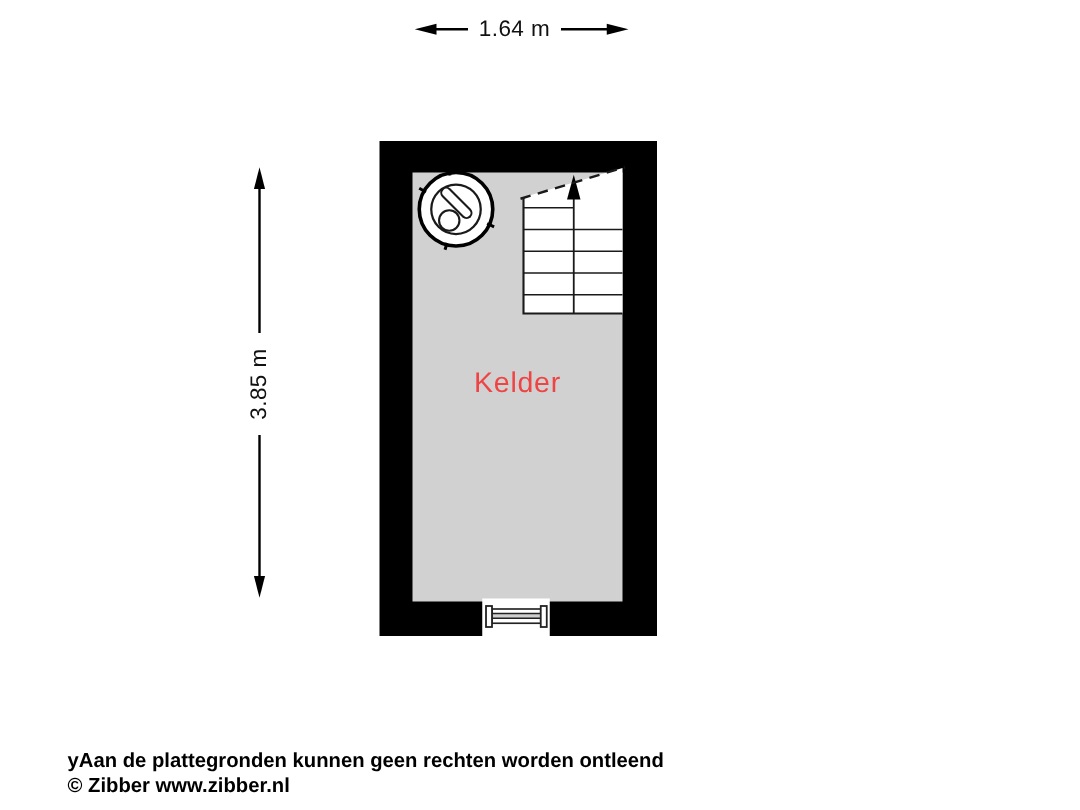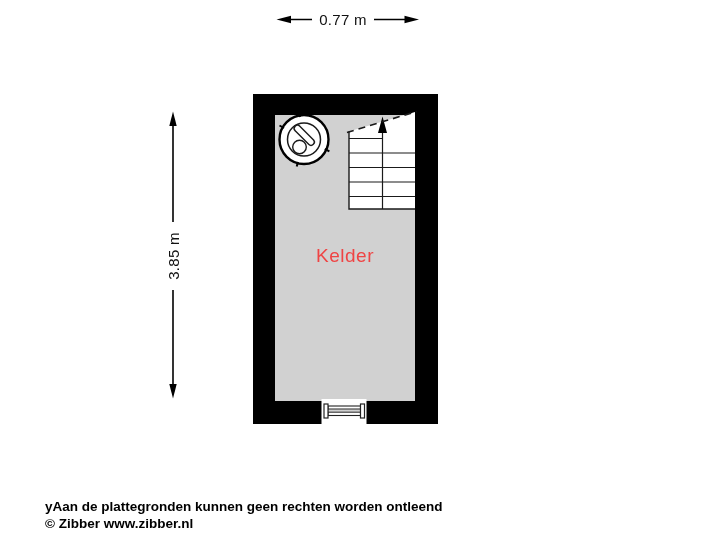--- a/index.html
+++ b/index.html
@@ -106,21 +106,21 @@
       <polygon points="419,19.5 404.5,15.8 404.5,23.2" fill="#000000"></polygon>
     </g>
 
     <g>
       <line x1="173" y1="124" x2="173" y2="386" stroke="#000000" stroke-width="1.6"></line>
       <polygon points="173,111.5 169.3,126 176.7,126" fill="#000000"></polygon>
       <polygon points="173,398.5 169.3,384 176.7,384" fill="#000000"></polygon>
     </g>
   </svg>
 
-  <div class="dim-label top">0.77 m</div>
+  <div class="dim-label top">1.64 m</div>
 
   <div class="dim-label left">3.85 m</div>
 
   <div class="room-label">Kelder</div>
 
   <div class="footer-line disclaimer">yAan de plattegronden kunnen geen rechten worden ontleend</div>
 
   <div class="footer-line copyright">© Zibber www.zibber.nl</div>
 </div>
 

